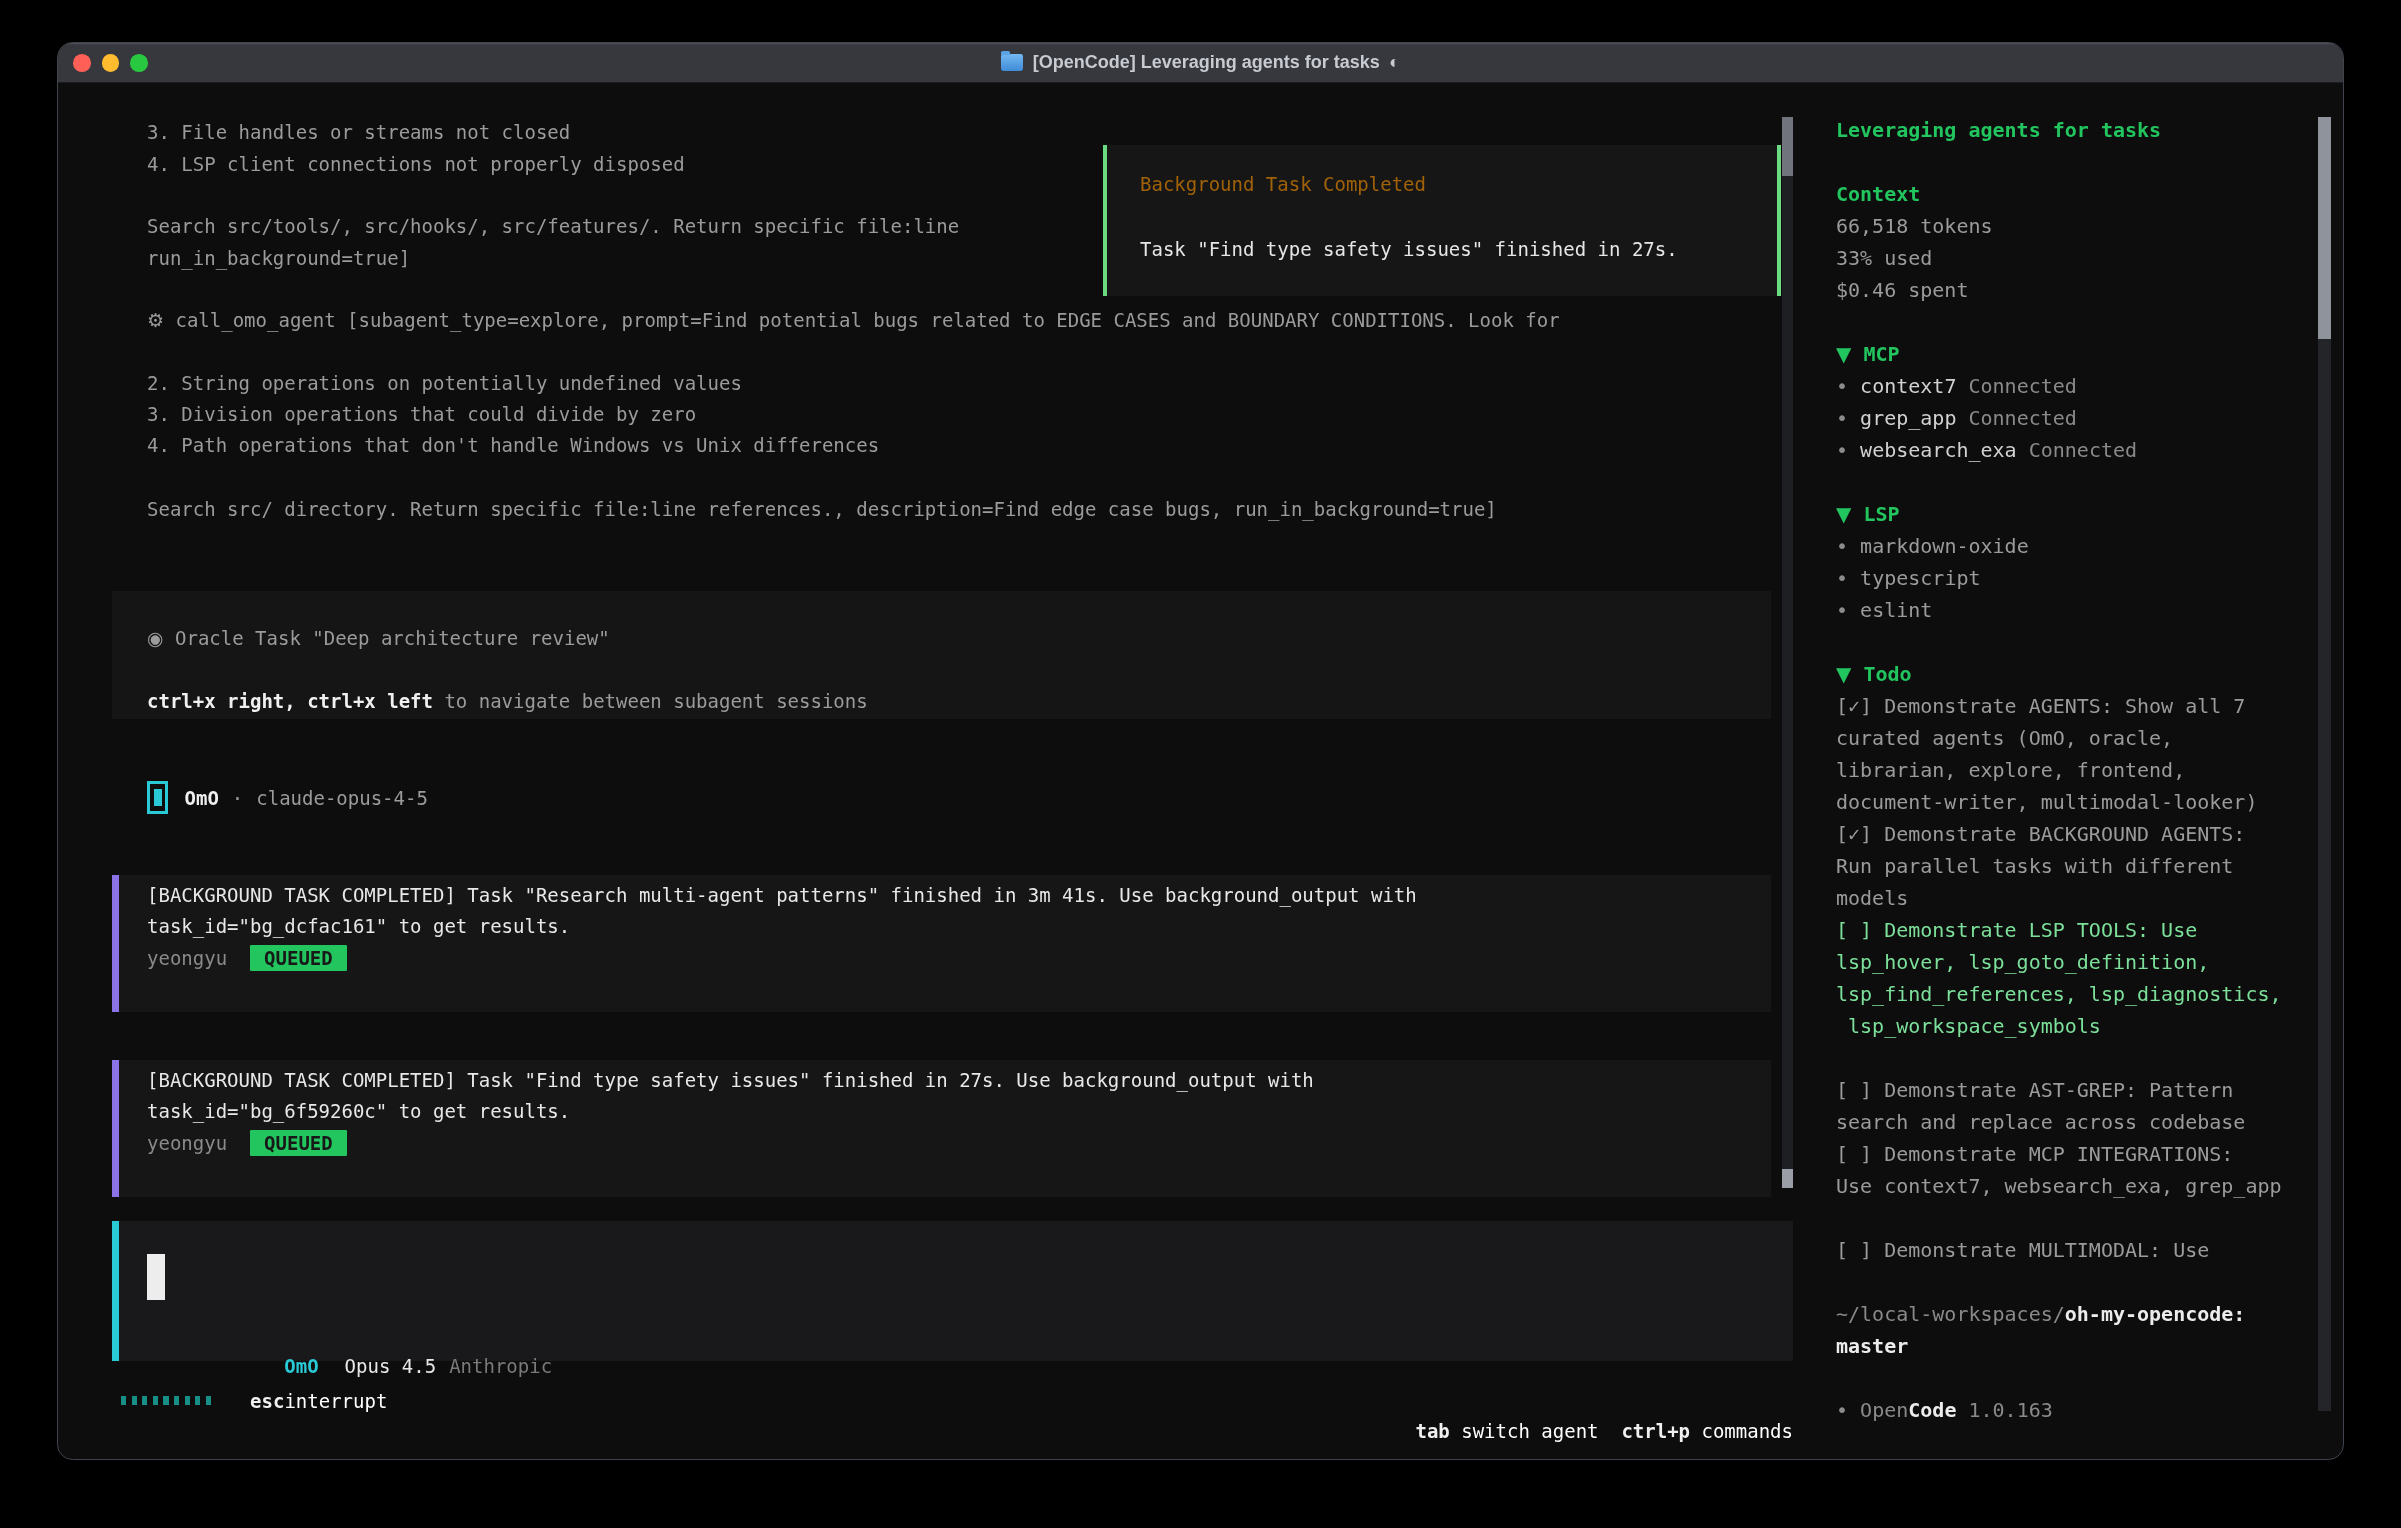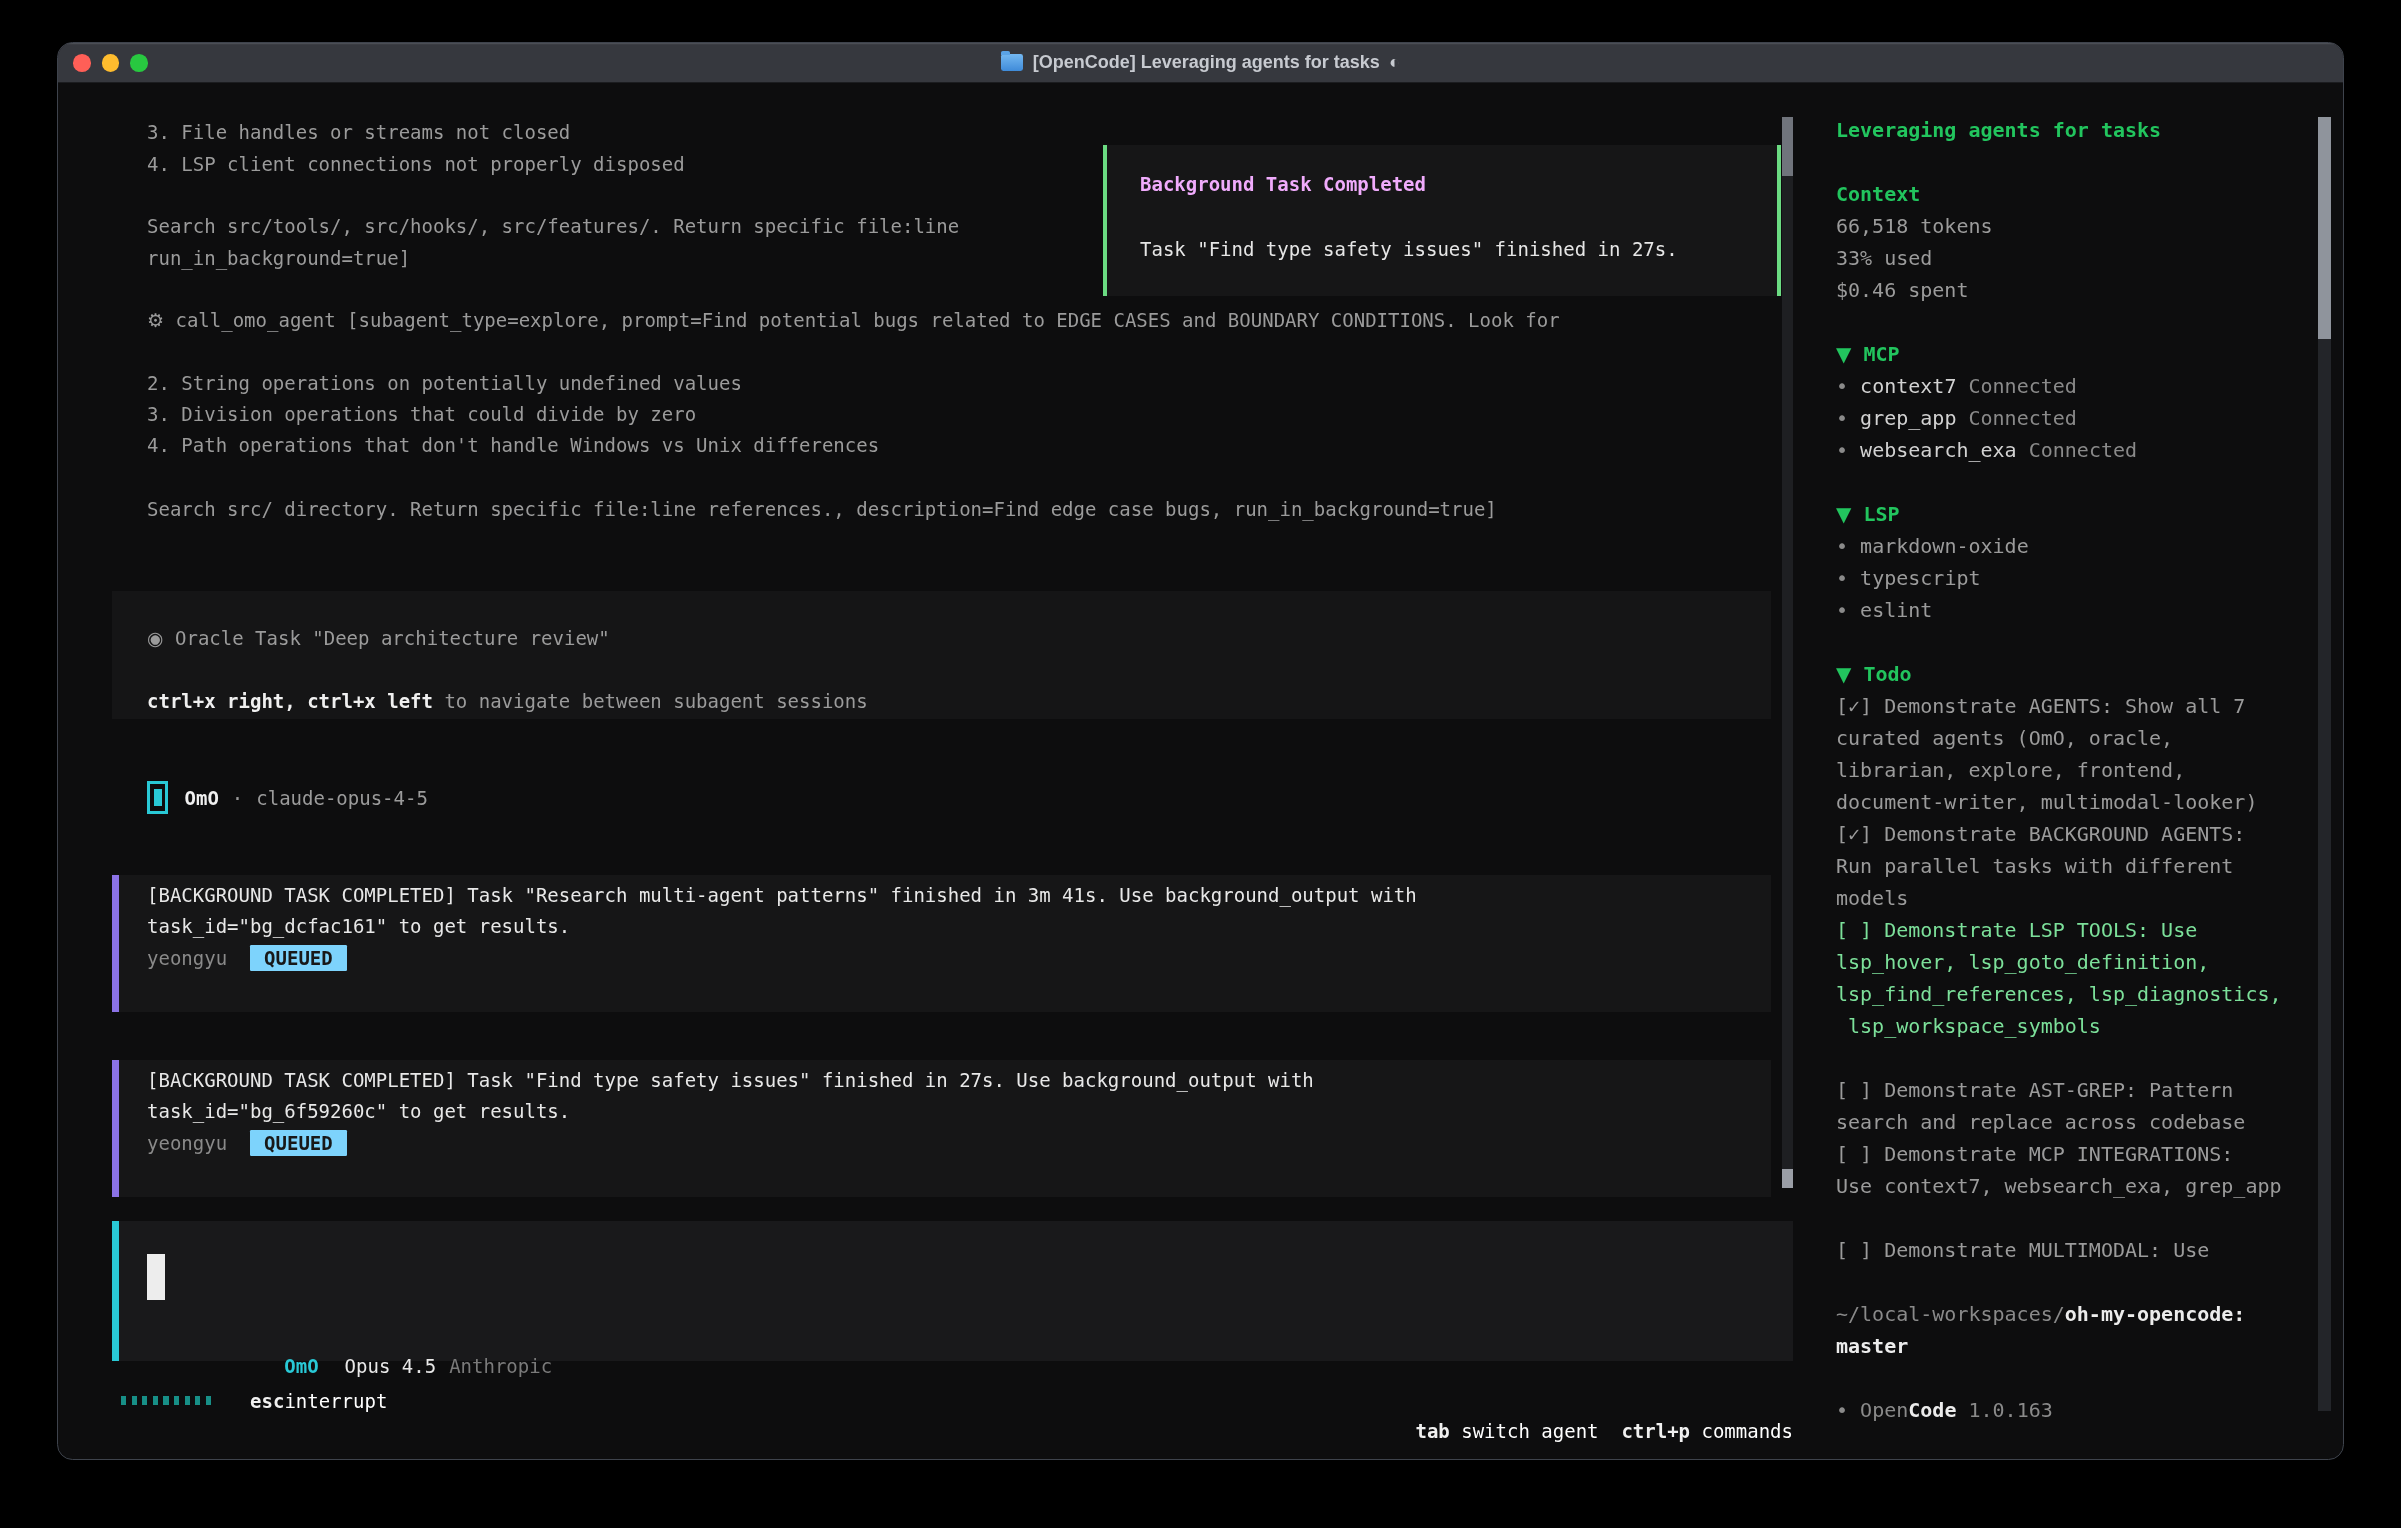--- a/index.html
+++ b/index.html
@@ -25,39 +25,39 @@
   
   .wbody { position:absolute; top:40px; left:0; right:0; bottom:0; }
   .main  { position:absolute; left:12px; top:0; bottom:0; width:1754px; font-size:19px; }
   .sidebar { position:absolute; right:0; top:0; bottom:0; width:532px; font-size:20px; }
   
   .tline { position:absolute; left:77px; height:31px; line-height:31px; white-space:pre; color:#9b9b9b; }
   .glyphfb { font-family:"DejaVu Sans", sans-serif; }
   .toast { position:absolute; left:1033px; top:62px; width:678px; height:151px;
            background:#161617; border-left:4.1px solid #6bdb82; border-right:4.1px solid #6bdb82;
            padding:23.6px 16.5px 0 33px; }
-  .toast .t1 { color:#f0abfc; font-weight:bold; line-height:31px; white-space:pre; }
+  .toast .t1 { color:#a16207; font-weight:normal; line-height:31px; white-space:pre; }
   .toast .t2 { color:#e6e6e6; line-height:31px; white-space:pre; margin-top:34px; }
   .panel { position:absolute; left:42px; width:1659px; background:#151516; }
   .oracle { top:508px; height:128px; }
   .oracle .o1 { position:absolute; left:35px; top:32px; line-height:31px; color:#9b9b9b; white-space:pre; }
   .oracle .o2 { position:absolute; left:35px; top:95px; line-height:31px; white-space:pre; color:#9b9b9b; }
   .oracle .keys { color:#f0f0f0; font-weight:bold; }
   .agent-head { position:absolute; left:77px; top:698px; height:33px; display:flex; align-items:center; }
   .omo-ico { position:relative; width:21px; height:33px; border:3px solid #29c9d6; margin-right:16.5px; }
   .omo-ico::before { content:""; position:absolute; left:3.5px; top:5.3px; width:8.3px; height:16.5px; background:#29c9d6; }
   .agent-head .nm { color:#f0f0f0; font-weight:bold; }
   .agent-head .sep { color:#9b9b9b; margin:0 13px; }
   .agent-head .mdl { color:#9b9b9b; }
   .msg { background:#161617; border-left:7.7px solid #8b72e6; height:137px; padding:4.7px 0 0 28px; }
   .msg1 { top:792px; } .msg2 { top:977px; }
   .msg .ml { color:#e8e8e8; line-height:31px; white-space:pre; }
   .msg .mrow { display:flex; align-items:center; height:31px; margin-top:0.6px; }
   .msg .author { color:#8a8a8a; margin-right:23px; }
-  .badge { background:#7dd3fc; color:#181818; font-weight:bold; padding:1.8px 14px; border-radius:1.2px; }
+  .badge { background:#22c55e; color:#181818; font-weight:bold; padding:1.8px 14px; border-radius:1.2px; }
   .inputbox { position:absolute; left:42px; top:1138px; width:1681px; height:140px;
               background:#19191b; border-left:7.7px solid #29c9d6; }
   .cursor { position:absolute; left:28px; top:32.5px; width:17.7px; height:46px; background:#ededed; }
   .in-foot { position:absolute; left:28px; top:99px; height:31px; line-height:31px; white-space:pre; }
   .in-foot .a { color:#29c9d6; font-weight:bold; }
   .in-foot .m { color:#e8e8e8; margin-left:26px; }
   .in-foot .p { color:#7a7a7a; margin-left:13px; }
   .statusbar { position:absolute; top:1302px; left:0; right:0; height:31px; }
   .sb-left { position:absolute; left:51px; top:0; height:31px; display:flex; align-items:center; }
   .dots { display:flex; gap:5.3px; margin-right:39px; }

